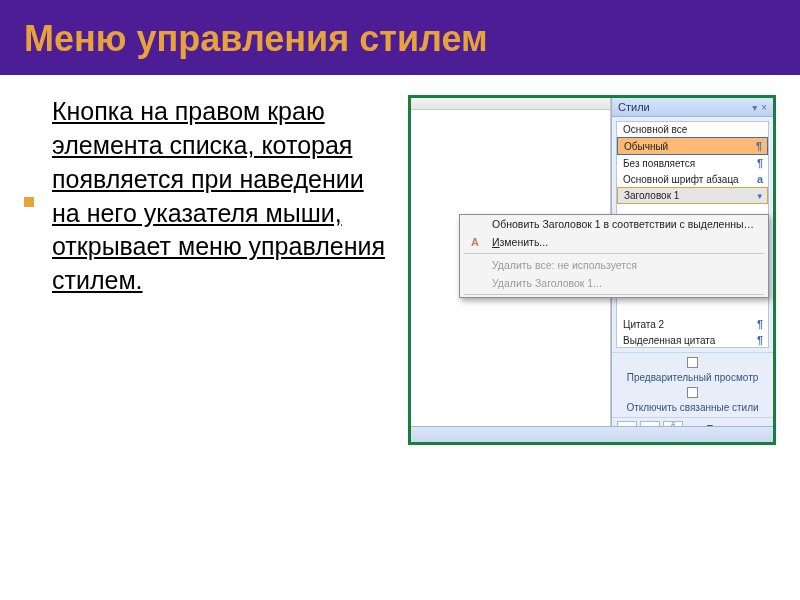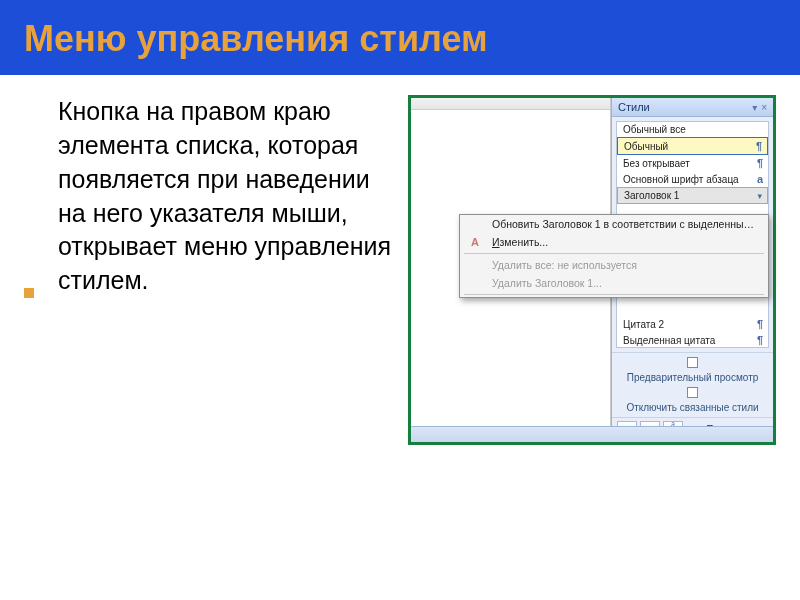--- a/index.html
+++ b/index.html
@@ -3,36 +3,36 @@
 <meta charset="utf-8">
 <style>
   * { box-sizing: border-box; margin: 0; padding: 0; }
   body {
     width: 800px; height: 600px;
     font-family: Arial, sans-serif;
     background: #fff;
     overflow: hidden;
   }
   .slide-header {
-    background: #1d4ed8;
+    background: #4c1d95;
     padding: 18px 24px 16px;
   }
   .slide-title {
     color: #e8a23c;
     font-size: 36px;
     font-weight: bold;
     line-height: 1.15;
   }
   .slide-body {
     display: flex;
     padding: 20px 24px;
     gap: 14px;
   }
   .left-col { flex: 0 0 370px; }
-  .bullet-row { display: flex; align-items: flex-end; gap: 24px; }
+  .bullet-row { display: flex; align-items: center; gap: 18px; text-decoration: underline; }
   .bullet-sq {
     width: 10px; height: 10px;
     background: #e8a23c;
     margin-top: 10px;
     flex-shrink: 0;
   }
   .bullet-text {
     font-size: 25px;
     line-height: 1.35;
     color: #000;
@@ -78,21 +78,21 @@
   .style-row {
     display:flex; justify-content:space-between; align-items:center;
     padding:2px 5px 2px 6px;
     font-size:10px;
     border-bottom:0;
     color:#222;
     cursor:pointer;
   }
   .style-row.selected {
     border:1px solid #3a6cbf;
-    background:#fef9c3;
+    background:#fdba74;
     gap:16px;
   }
   .style-row.hover {
     border:1px solid #cfa93a;
     background:#e5e5e5;
   }
   .style-marker {
     color:#4b6ca8; font-weight:bold; font-size:11px;
   }
   .dropdown-caret {
@@ -171,29 +171,29 @@
     <div class="styles-pane">
       <div class="styles-title">
         <span>Стили</span>
         <span class="controls">
           <span>▾</span>
           <span>×</span>
         </span>
       </div>
       <div class="styles-list" id="styles-list">
           <div class="style-row">
-            <span>Обычный все</span>
+            <span>Основной все</span>
             <span class="style-marker"></span>
           </div>
           <div class="style-row selected">
             <span>Обычный</span>
             <span class="style-marker">¶</span>
           </div>
           <div class="style-row">
-            <span>Без открывает</span>
+            <span>Без появляется</span>
             <span class="style-marker">¶</span>
           </div>
           <div class="style-row">
             <span>Основной шрифт абзаца</span>
             <span class="style-marker">a</span>
           </div>
           <div class="style-row hover">
             <span>Заголовок 1</span>
             <span class="dropdown-caret">▾</span>
           </div>

